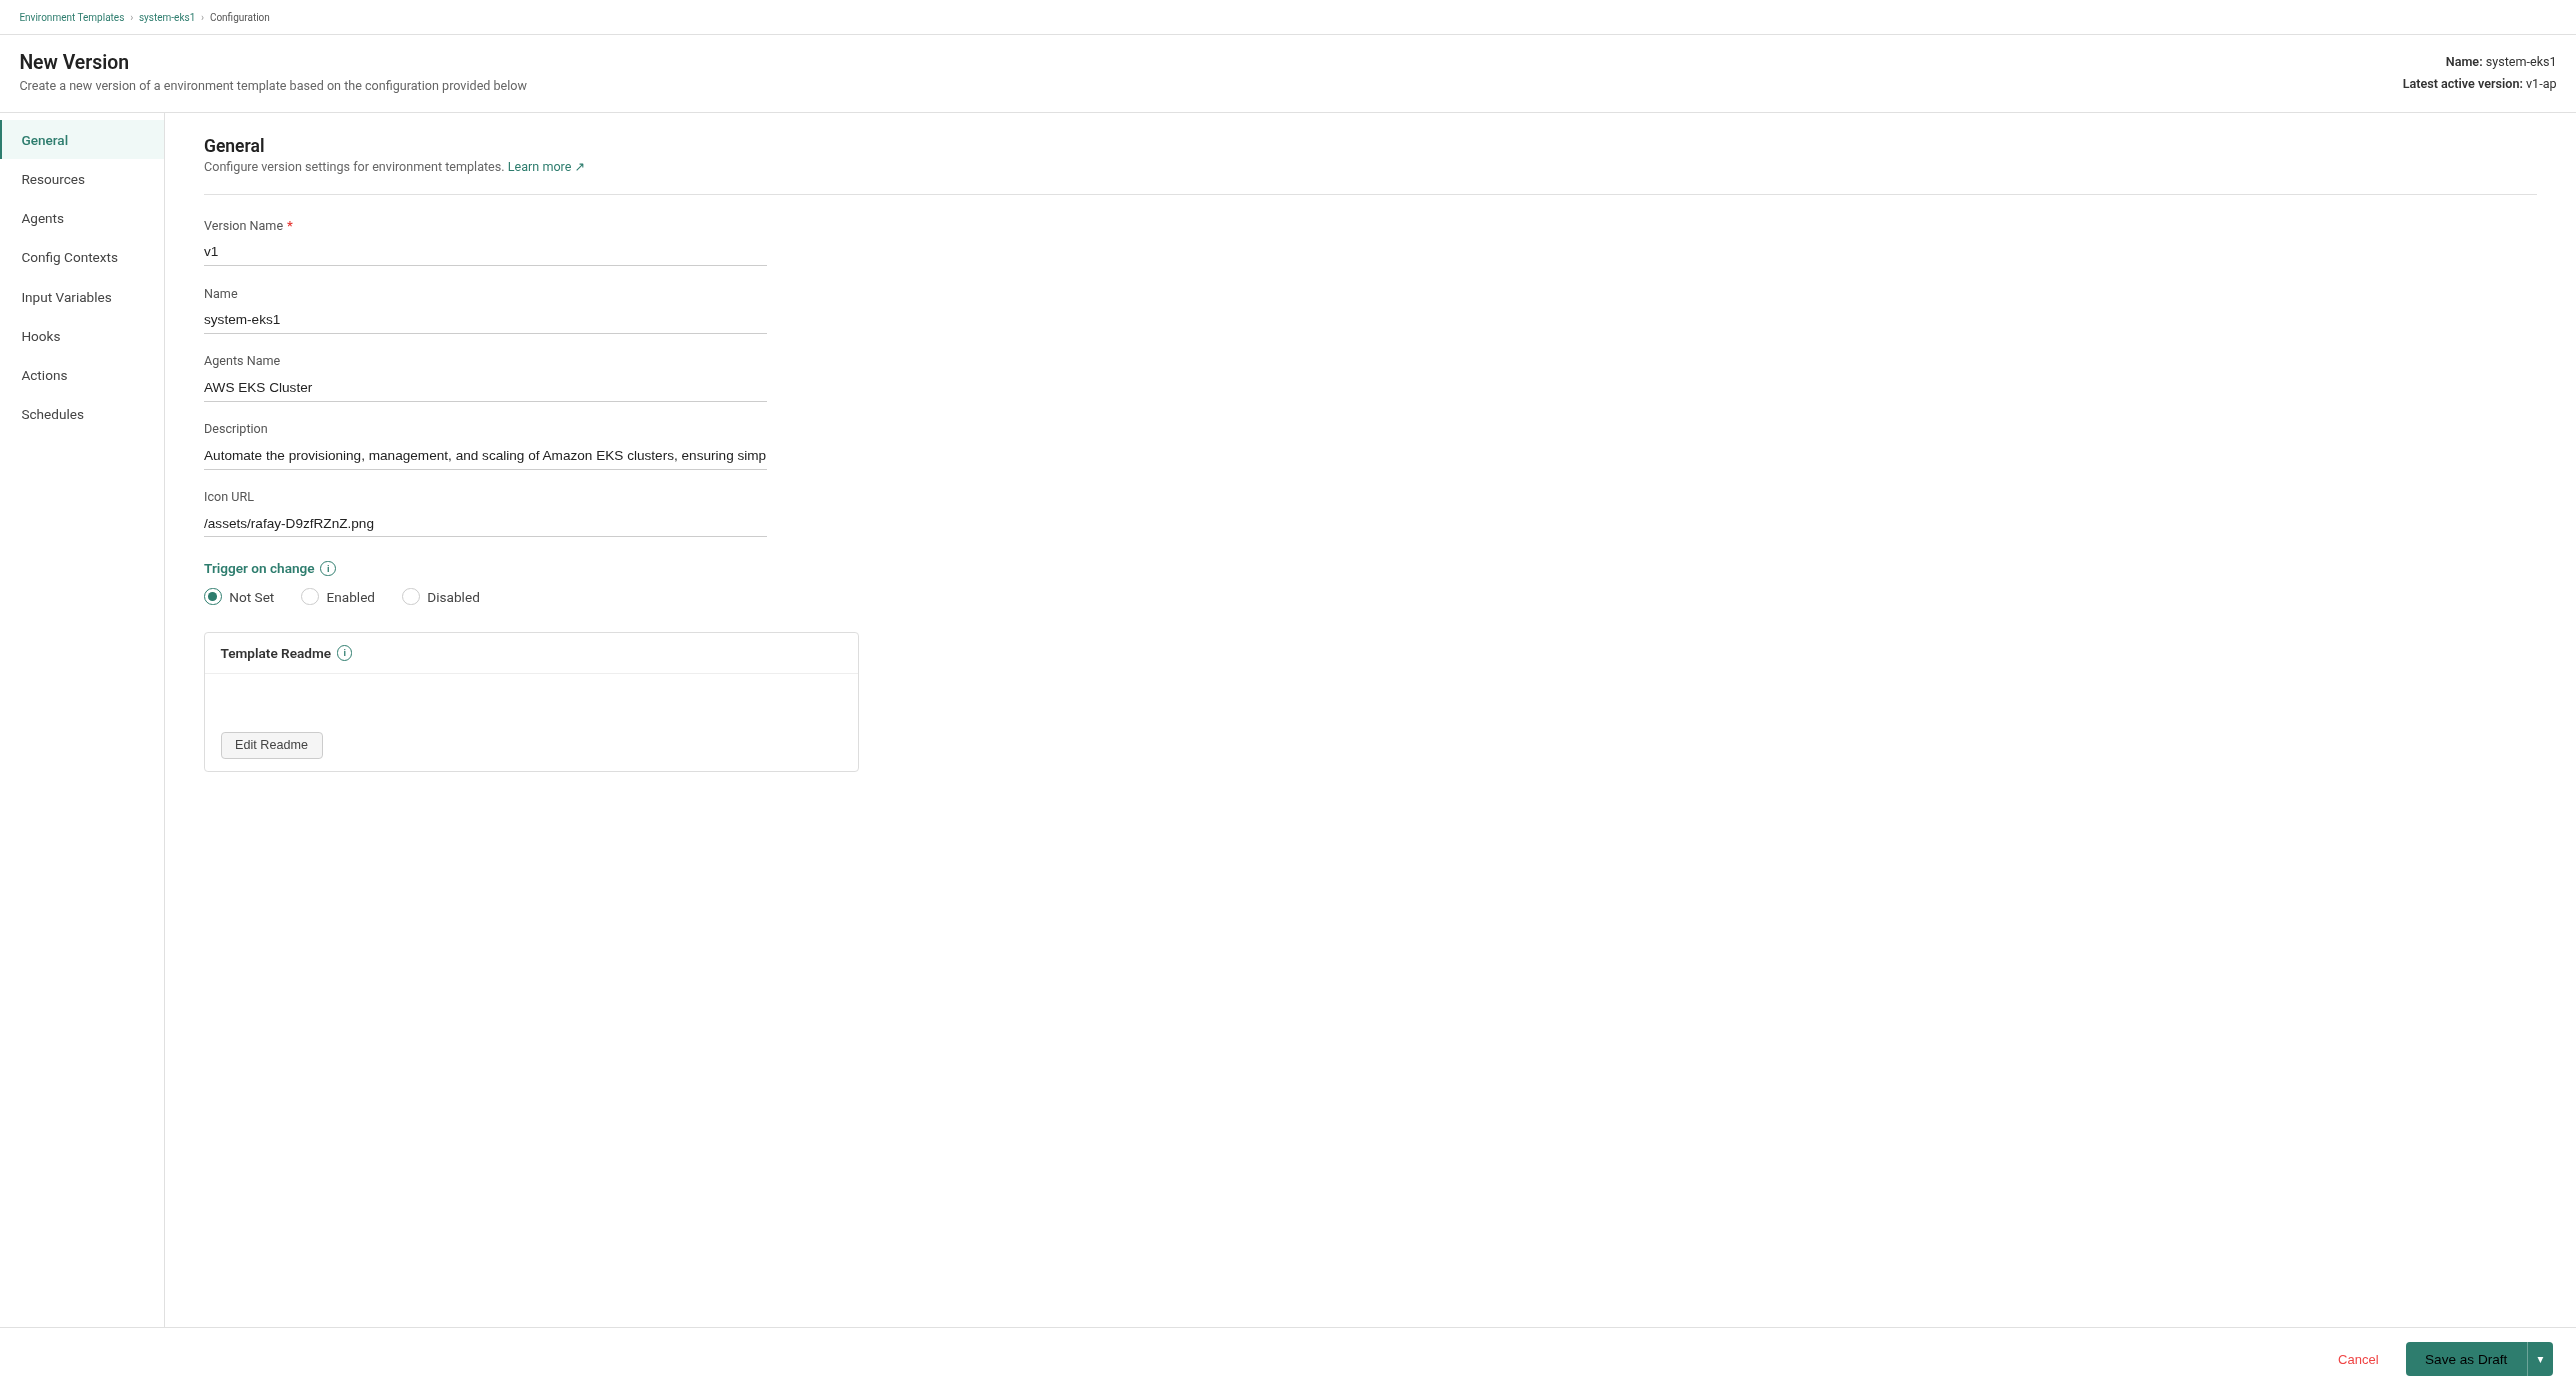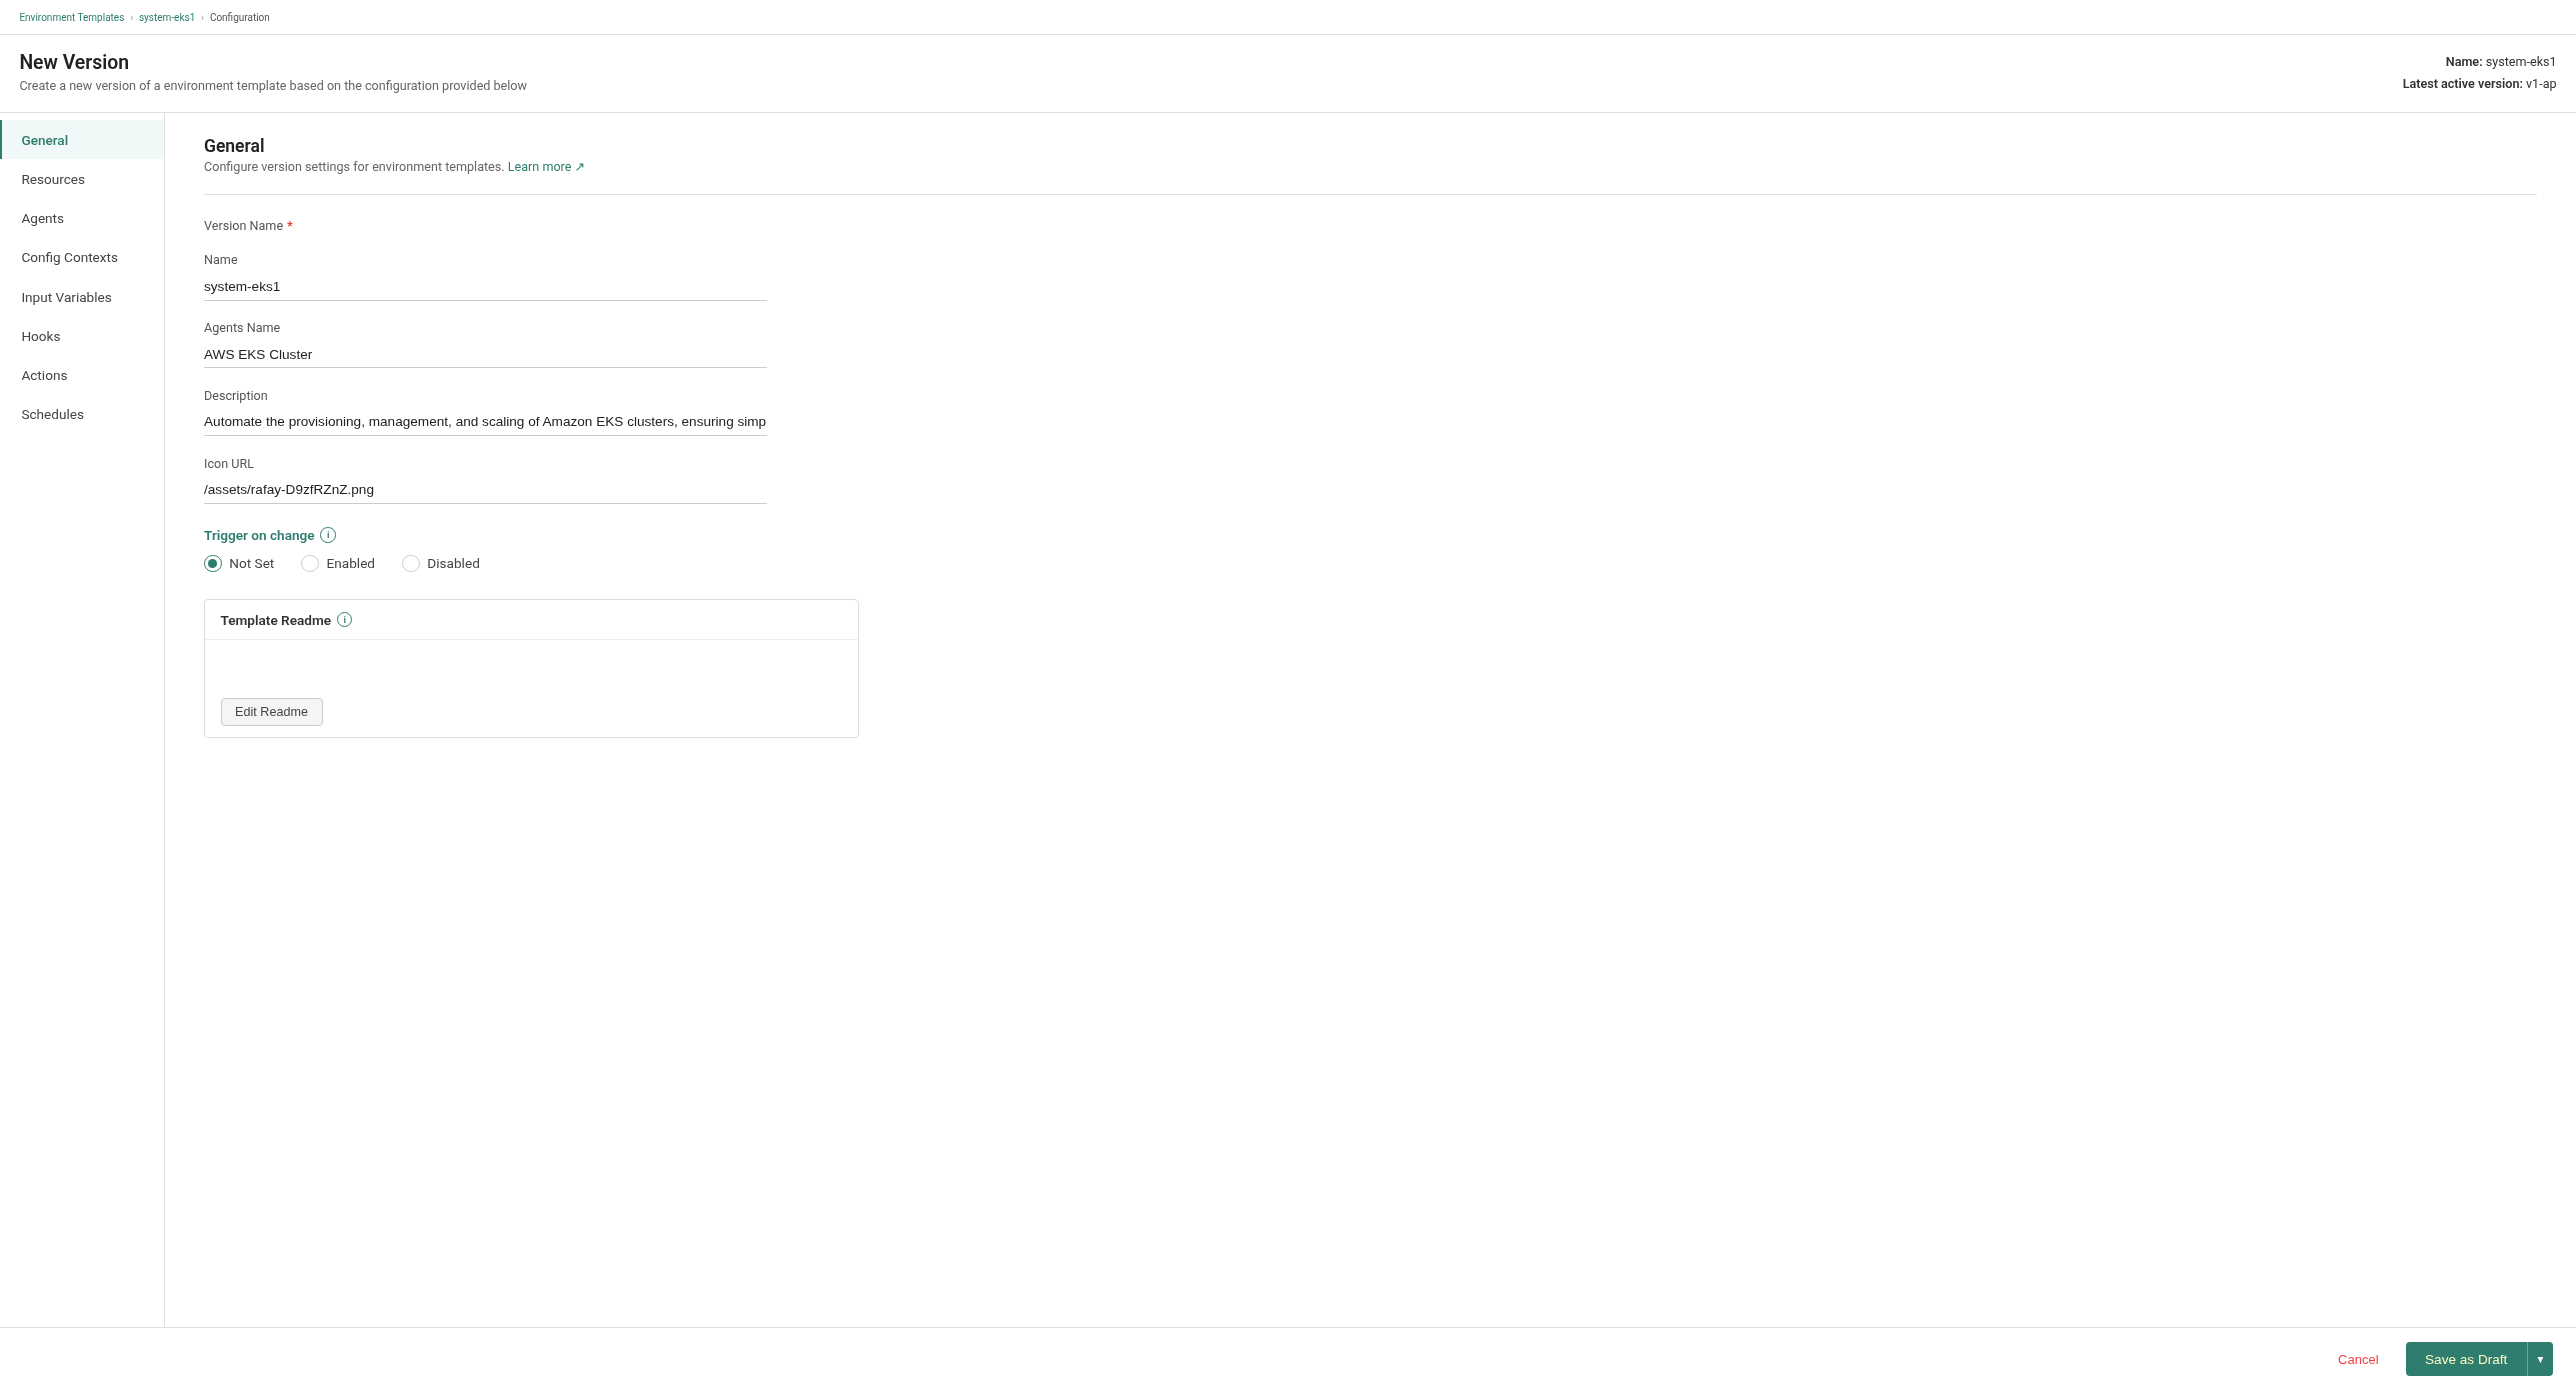--- a/index.html
+++ b/index.html
@@ -260,21 +260,21 @@
       cursor: pointer;
       font-weight: 500;
       padding: 7.8px 11.6px;
     }
     .save-draft-btn-wrapper {
       display: flex;
       align-items: stretch;
     }
     .save-draft-btn {
       background: #2e7d6e;
-      color: #fef9c3;
+      color: #000000;
       border: none;
       padding: 9.7px 19.4px;
       font-size: 13.6px;
       font-weight: 500;
       cursor: pointer;
       border-radius: 3.9px 0 0 3.9px;
     }
     .save-draft-dropdown {
       background: #2e7d6e;
       color: #fff;
@@ -333,20 +333,21 @@
       <span>Configure version settings for environment templates.</span>
       <a>Learn more</a>
     </div>
     <hr class="divider">
 
     <div class="form-group">
       <div class="form-label">
         <span>Version Name</span>
         <span class="required-star">*</span>
       </div>
+      <input class="form-input" type="text" value="v1" style="">
     </div>
 
     <div class="form-group">
       <div class="form-label">Name</div>
       <input class="form-input" type="text" value="system-eks1" style="">
     </div>
 
     <div class="form-group">
       <div class="form-label">Agents Name</div>
       <input class="form-input" type="text" value="AWS EKS Cluster" style="">

